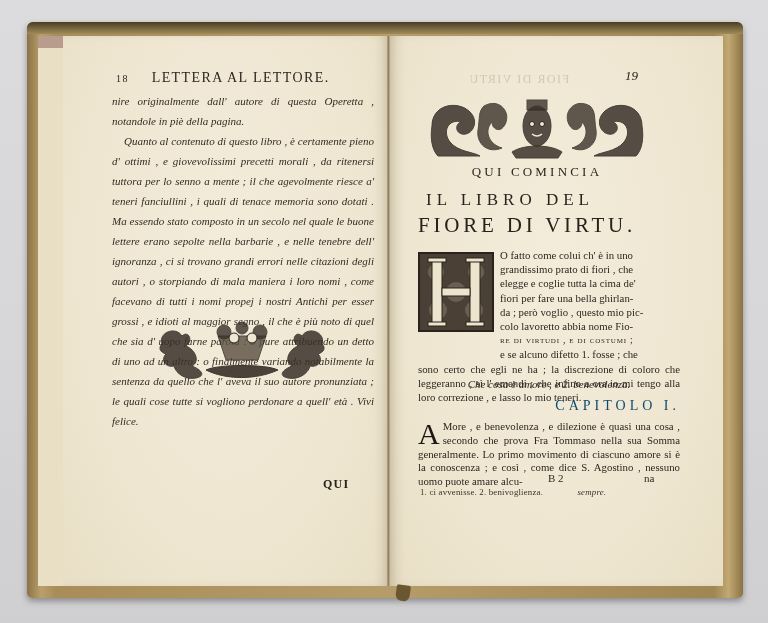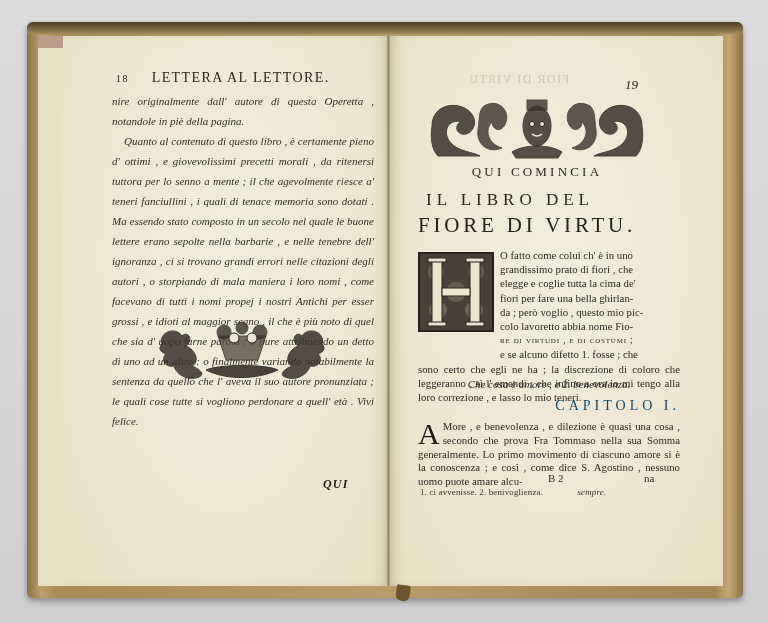--- a/index.html
+++ b/index.html
@@ -57,25 +57,25 @@
     font-style:italic; font-size:11px; line-height:20px;
     text-align:justify; color:#332b22; text-align-last:left;
   }
   .body-left p { margin:0; }
   .body-left .indent { text-indent:12px; }
   .ornament-left {
     position:absolute; left:156px; top:322px; width:172px; height:60px;
   }
   .catchword-left {
     position:absolute; left:323px; top:477px; font-size:12px;
-    letter-spacing:1.2px; color:#2a231d; font-weight:bold;font-style:italic;
+    letter-spacing:1.2px; color:#2a231d; font-weight:bold;
   }
 
   
-  .pno-right { position:absolute; left:625px; top:77px; font-size:13px; font-style:italic; color:#2a231d; }
+  .pno-right { position:absolute; left:625px; top:68px; font-size:13px; font-style:italic; color:#2a231d; }
   .bleed-through { position:absolute; left:468px; top:72px; font-size:12px; letter-spacing:1.5px; color:#c9c0aa; transform:scaleX(-1); opacity:0.8; }
   .ornament-right { position:absolute; left:428px; top:96px; width:218px; height:64px; }
   .title1 { position:absolute; left:426px; top:164px; width:222px; text-align:center; font-size:13px; letter-spacing:3.2px; color:#2d2620; }
   .title2 { position:absolute; left:426px; top:190px; width:222px; font-size:17px; letter-spacing:5px; color:#2a231d; }
   .title3 { position:absolute; left:418px; top:213px; width:240px; text-align:left; font-size:21px; letter-spacing:3.8px; color:#28211b; }
   .dropcap-h { position:absolute; left:418px; top:252px; width:76px; height:80px; }
   .body-right {
     position:absolute; left:418px; top:248px; width:262px;
     font-size:10.8px; line-height:14.2px; color:#2e2720;
     text-align:justify;

